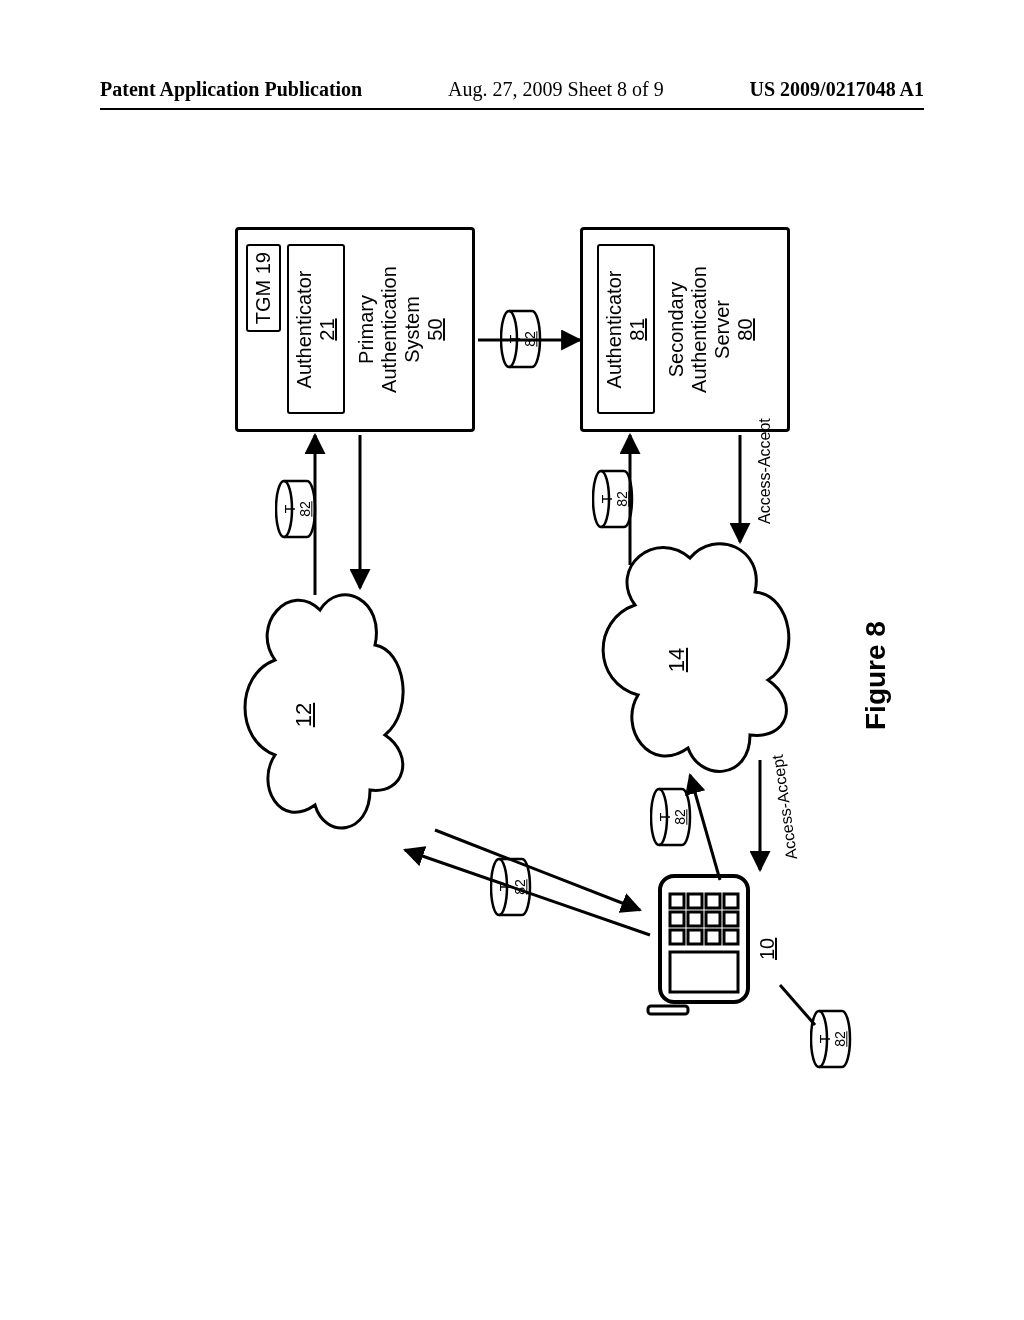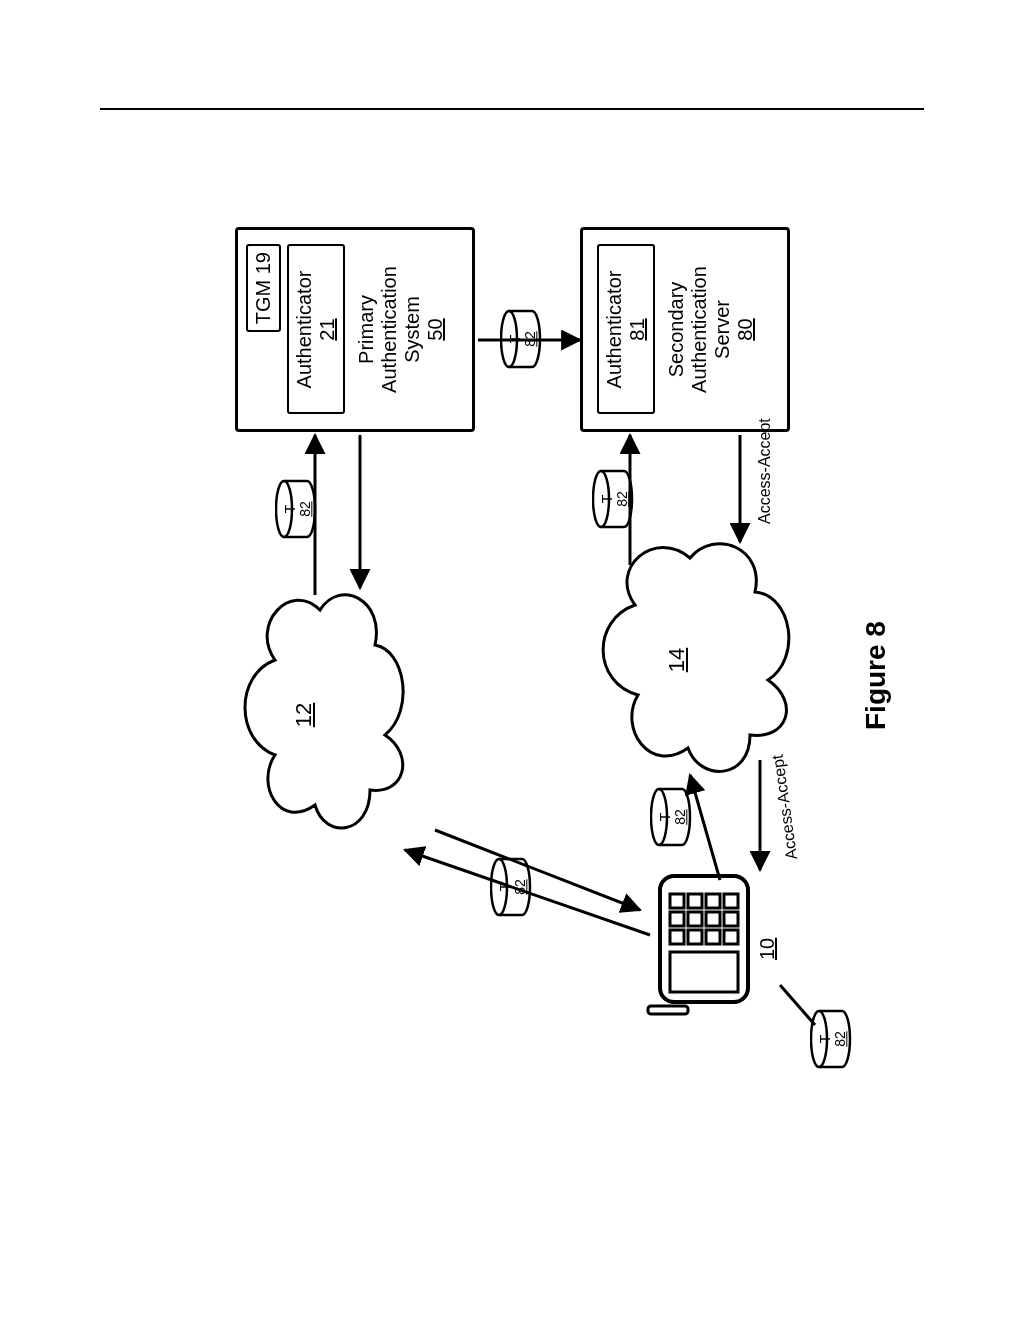--- a/index.html
+++ b/index.html
@@ -131,20 +131,25 @@
     position: absolute;
     font-size: 16px;
     font-family: Arial, Helvetica, sans-serif;
   }
 </style>
 </head>
 <body>
 
 <div class="page">
 
+  <div class="header">
+    <span class="left">Patent Application Publication</span>
+    <span class="center">Aug. 27, 2009  Sheet 8 of 9</span>
+    <span class="right">US 2009/0217048 A1</span>
+  </div>
   <div class="hr"></div>
 
   <div class="diagram-frame">
     <div class="diagram-inner">
 
       <svg class="nlayer" viewBox="0 0 960 790">
         <defs>
           <marker id="arr" viewBox="0 0 10 10" refX="9" refY="5" markerWidth="7" markerHeight="7" orient="auto-start-reverse">
             <path d="M0,0 L10,5 L0,10 Z" fill="#000"></path>
           </marker>

